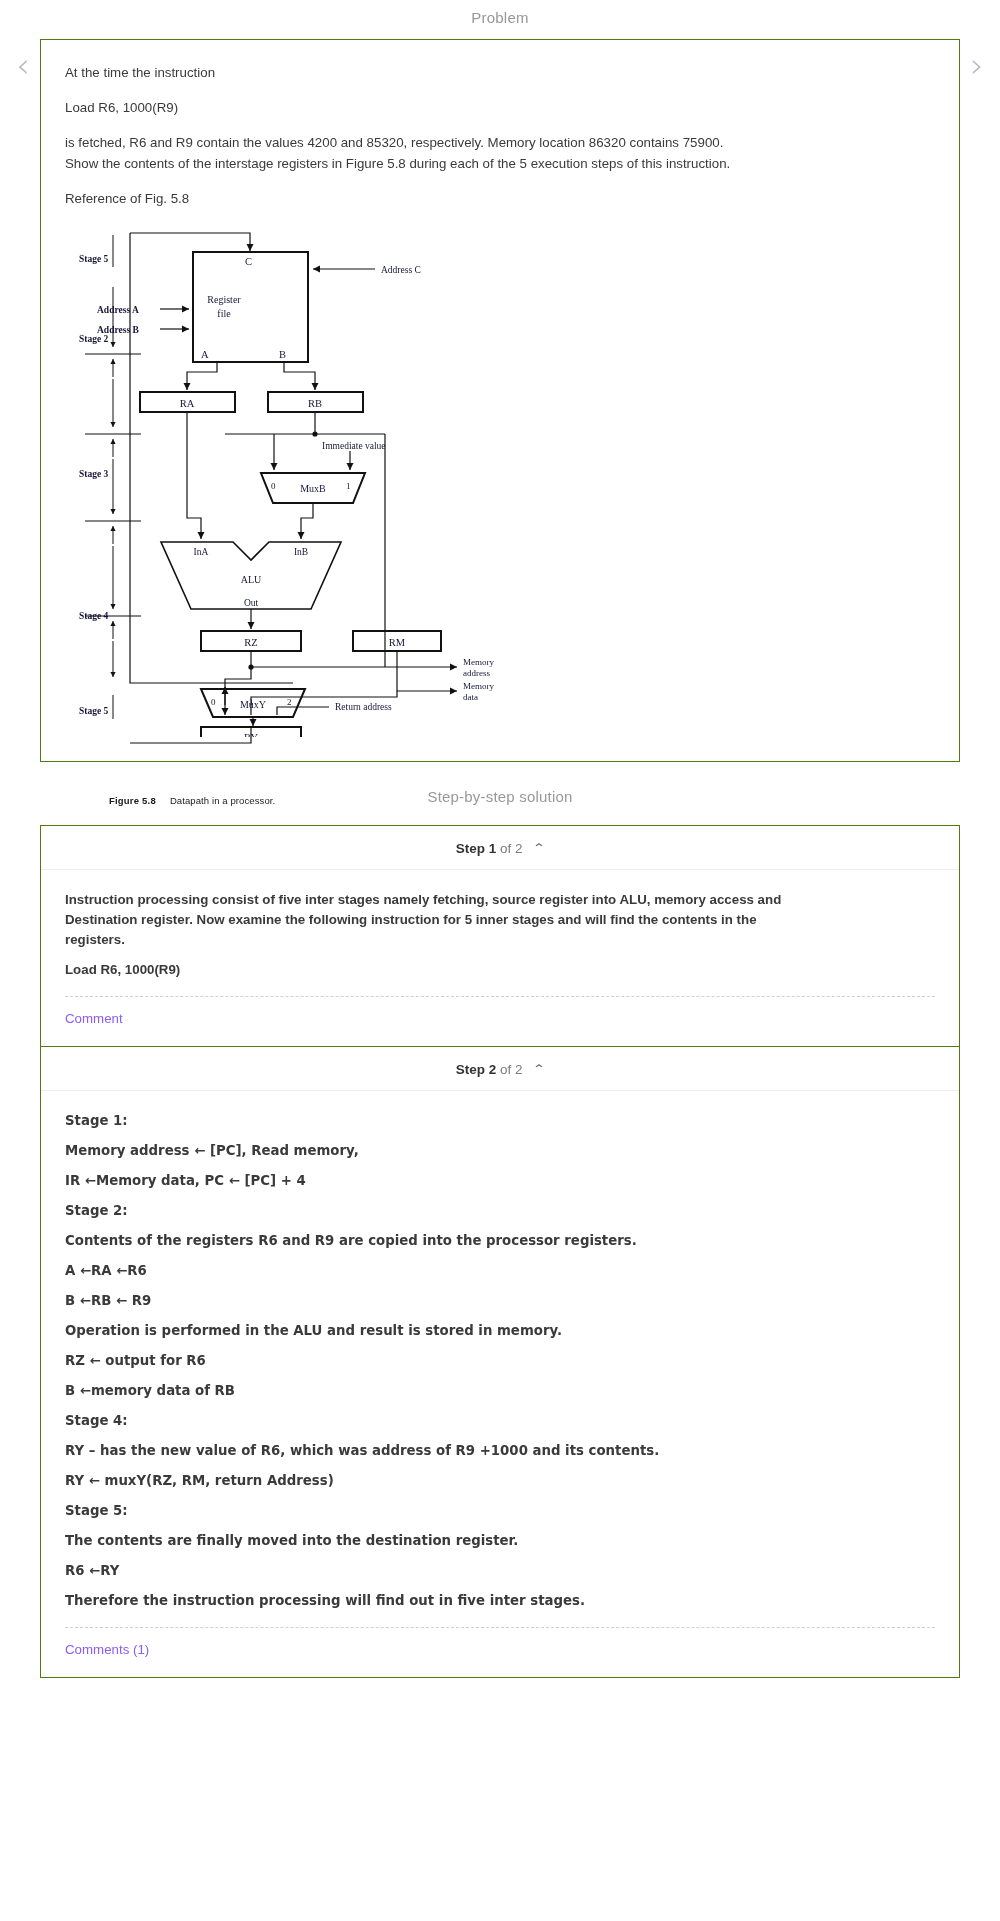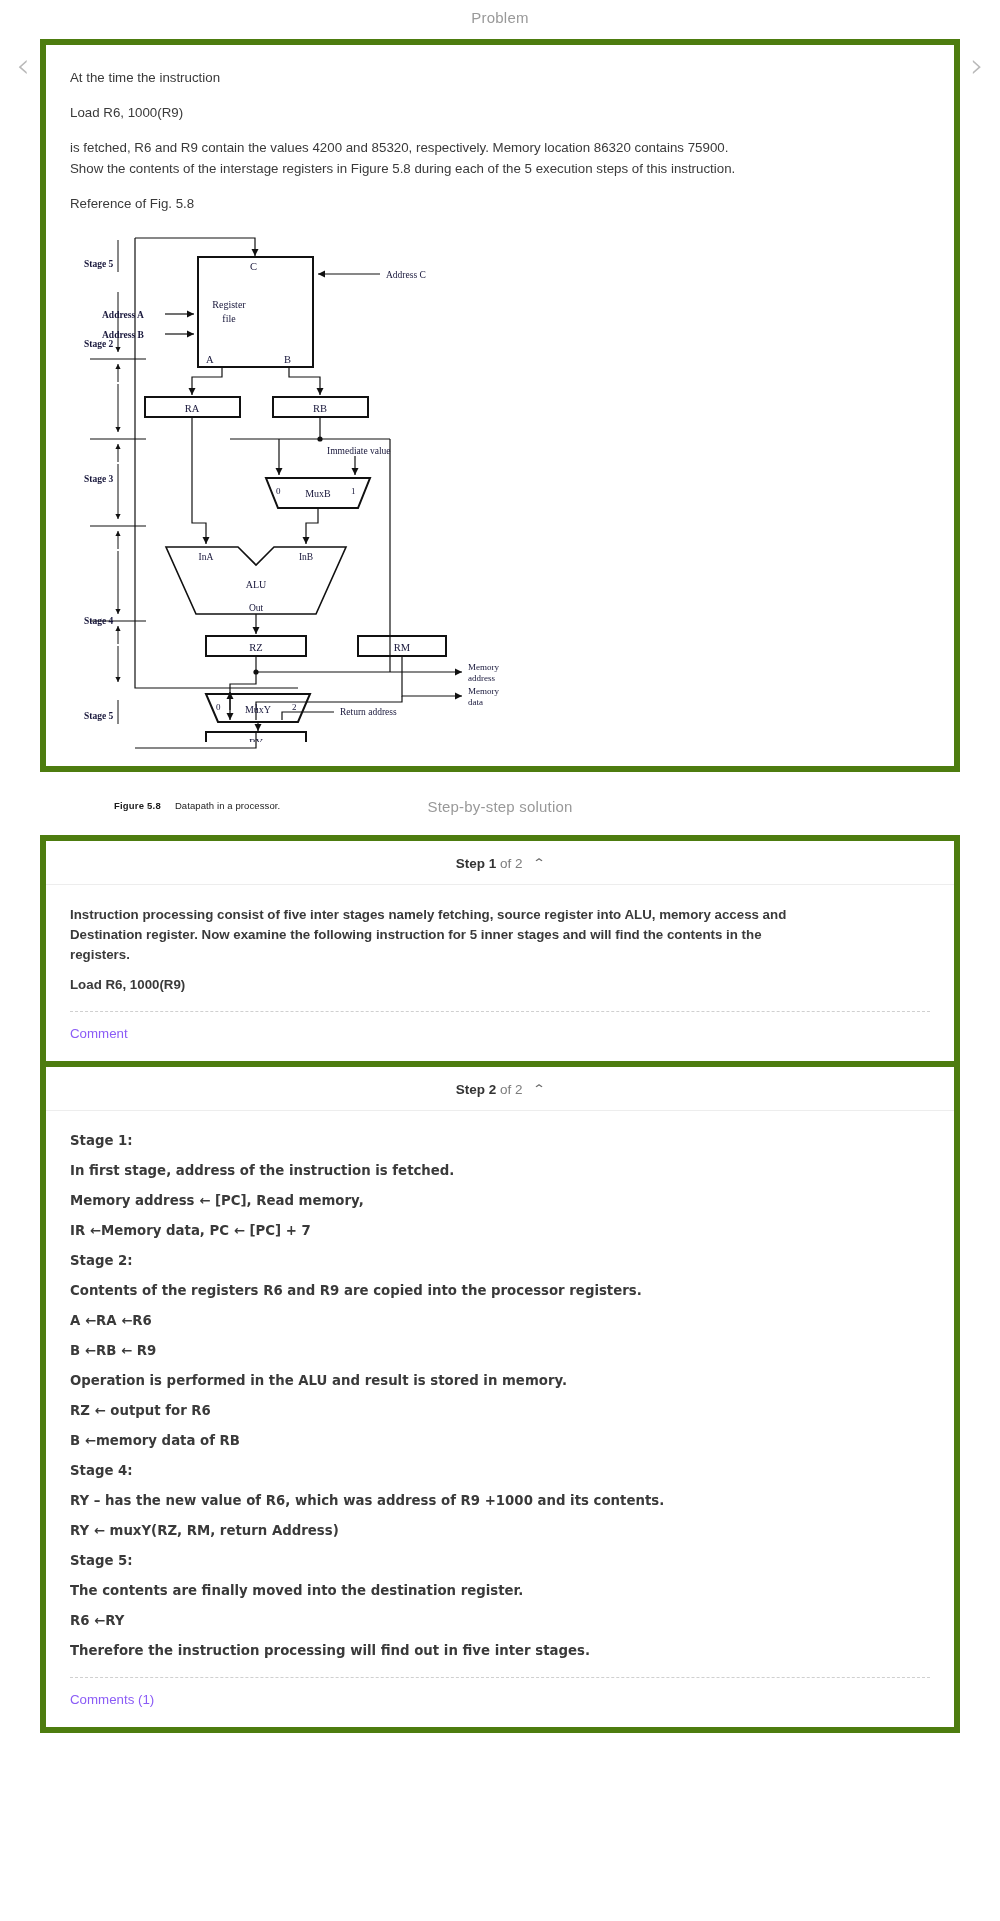--- a/index.html
+++ b/index.html
@@ -36,21 +36,21 @@
     font-family: "DejaVu Sans", sans-serif;
     font-weight: 300;
     cursor: pointer;
     user-select: none;
   }
   #nav-prev { left: 6px; }
   #nav-next { right: 6px; }
 
   
   .card {
-    border: 6px solid #4d7c0f;
+    border: 1px solid #4d7c0f;
     background: #fff;
     margin: 0 40px;
   }
   .card + .card { border-top: none; }
 
   .card-body { padding: 22px 24px 24px 24px; }
 
   
   .ptext {
     font-size: 13.3px;
@@ -305,23 +305,22 @@
 
 <div class="card">
   <div class="step-header">
     <span class="bold">Step 2</span>
     <span class="of">of 2</span>
     <span class="chev">⌃</span>
   </div>
   <div class="step-divider"></div>
   <div class="step-body">
     <p class="sline arw">Stage 1:</p>
-    <p class="sline arw">In first stage, address of the instruction is fetched.</p>
     <p class="sline arw">Memory address  ← [PC], Read memory,</p>
-    <p class="sline arw">IR  ←Memory data, PC  ← [PC] + 7</p>
+    <p class="sline arw">IR  ←Memory data, PC  ← [PC] + 4</p>
     <p class="sline arw">Stage 2:</p>
     <p class="sline arw">Contents of the registers R6 and R9 are copied into the processor registers.</p>
     <p class="sline arw">A ←RA ←R6</p>
     <p class="sline arw">B ←RB  ← R9</p>
     <p class="sline arw">Operation is performed in the ALU and result is stored in memory.</p>
     <p class="sline arw">RZ ← output for R6</p>
     <p class="sline arw">B  ←memory data of RB</p>
     <p class="sline arw">Stage 4:</p>
     <p class="sline arw"> RY – has the new value of R6, which was address of R9 +1000 and its contents.</p>
     <p class="sline arw">RY ← muxY(RZ, RM, return Address)</p>

